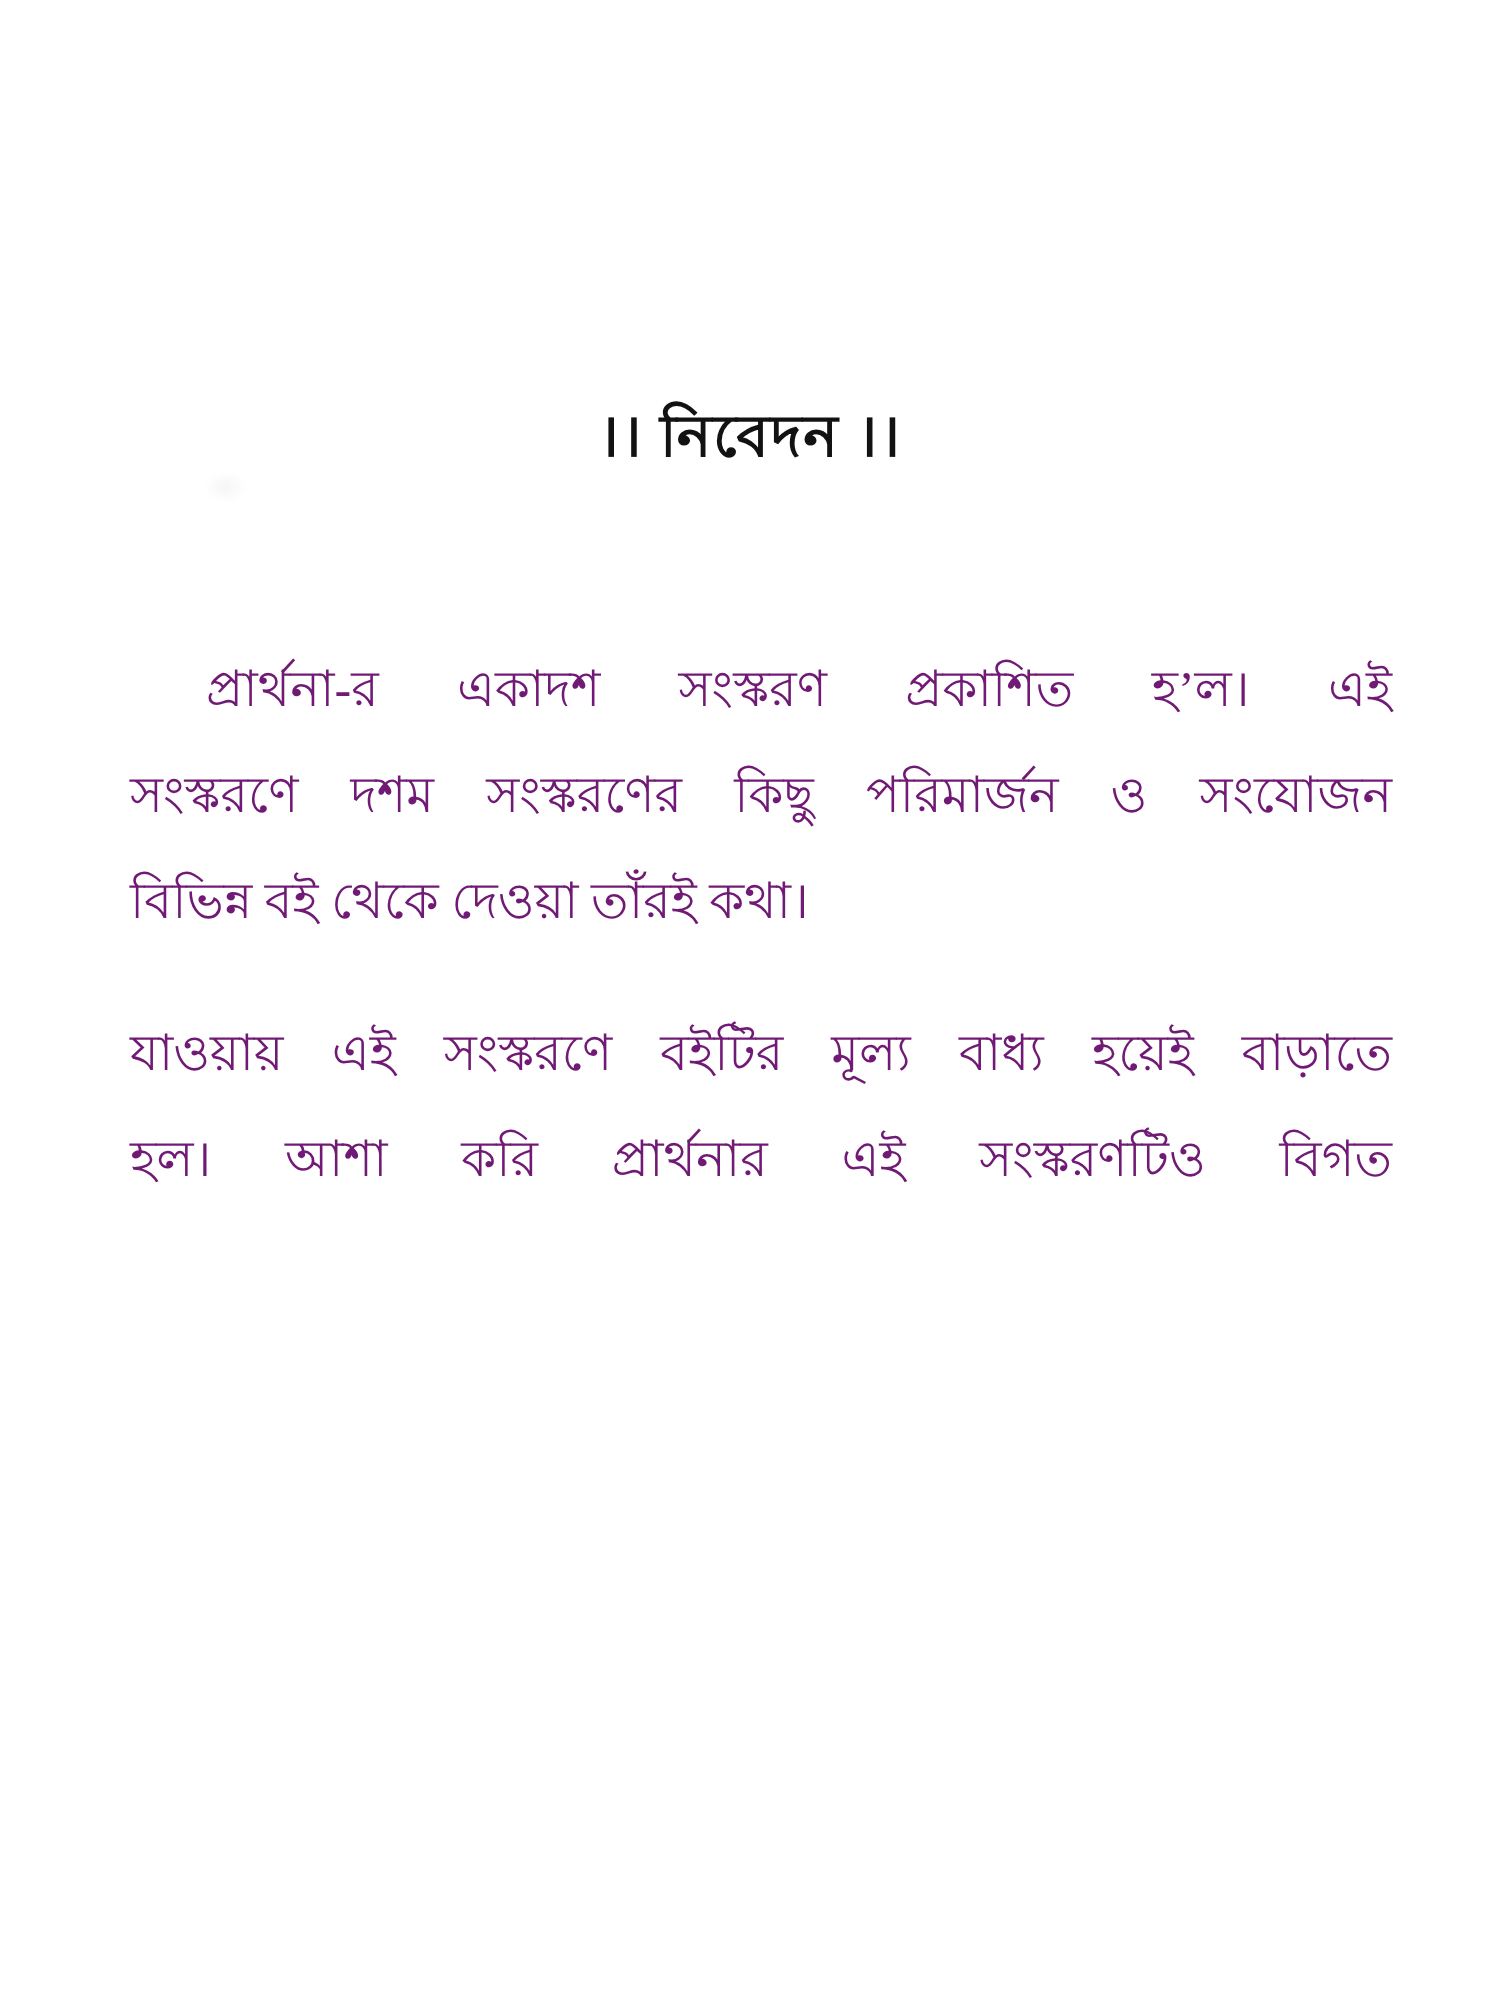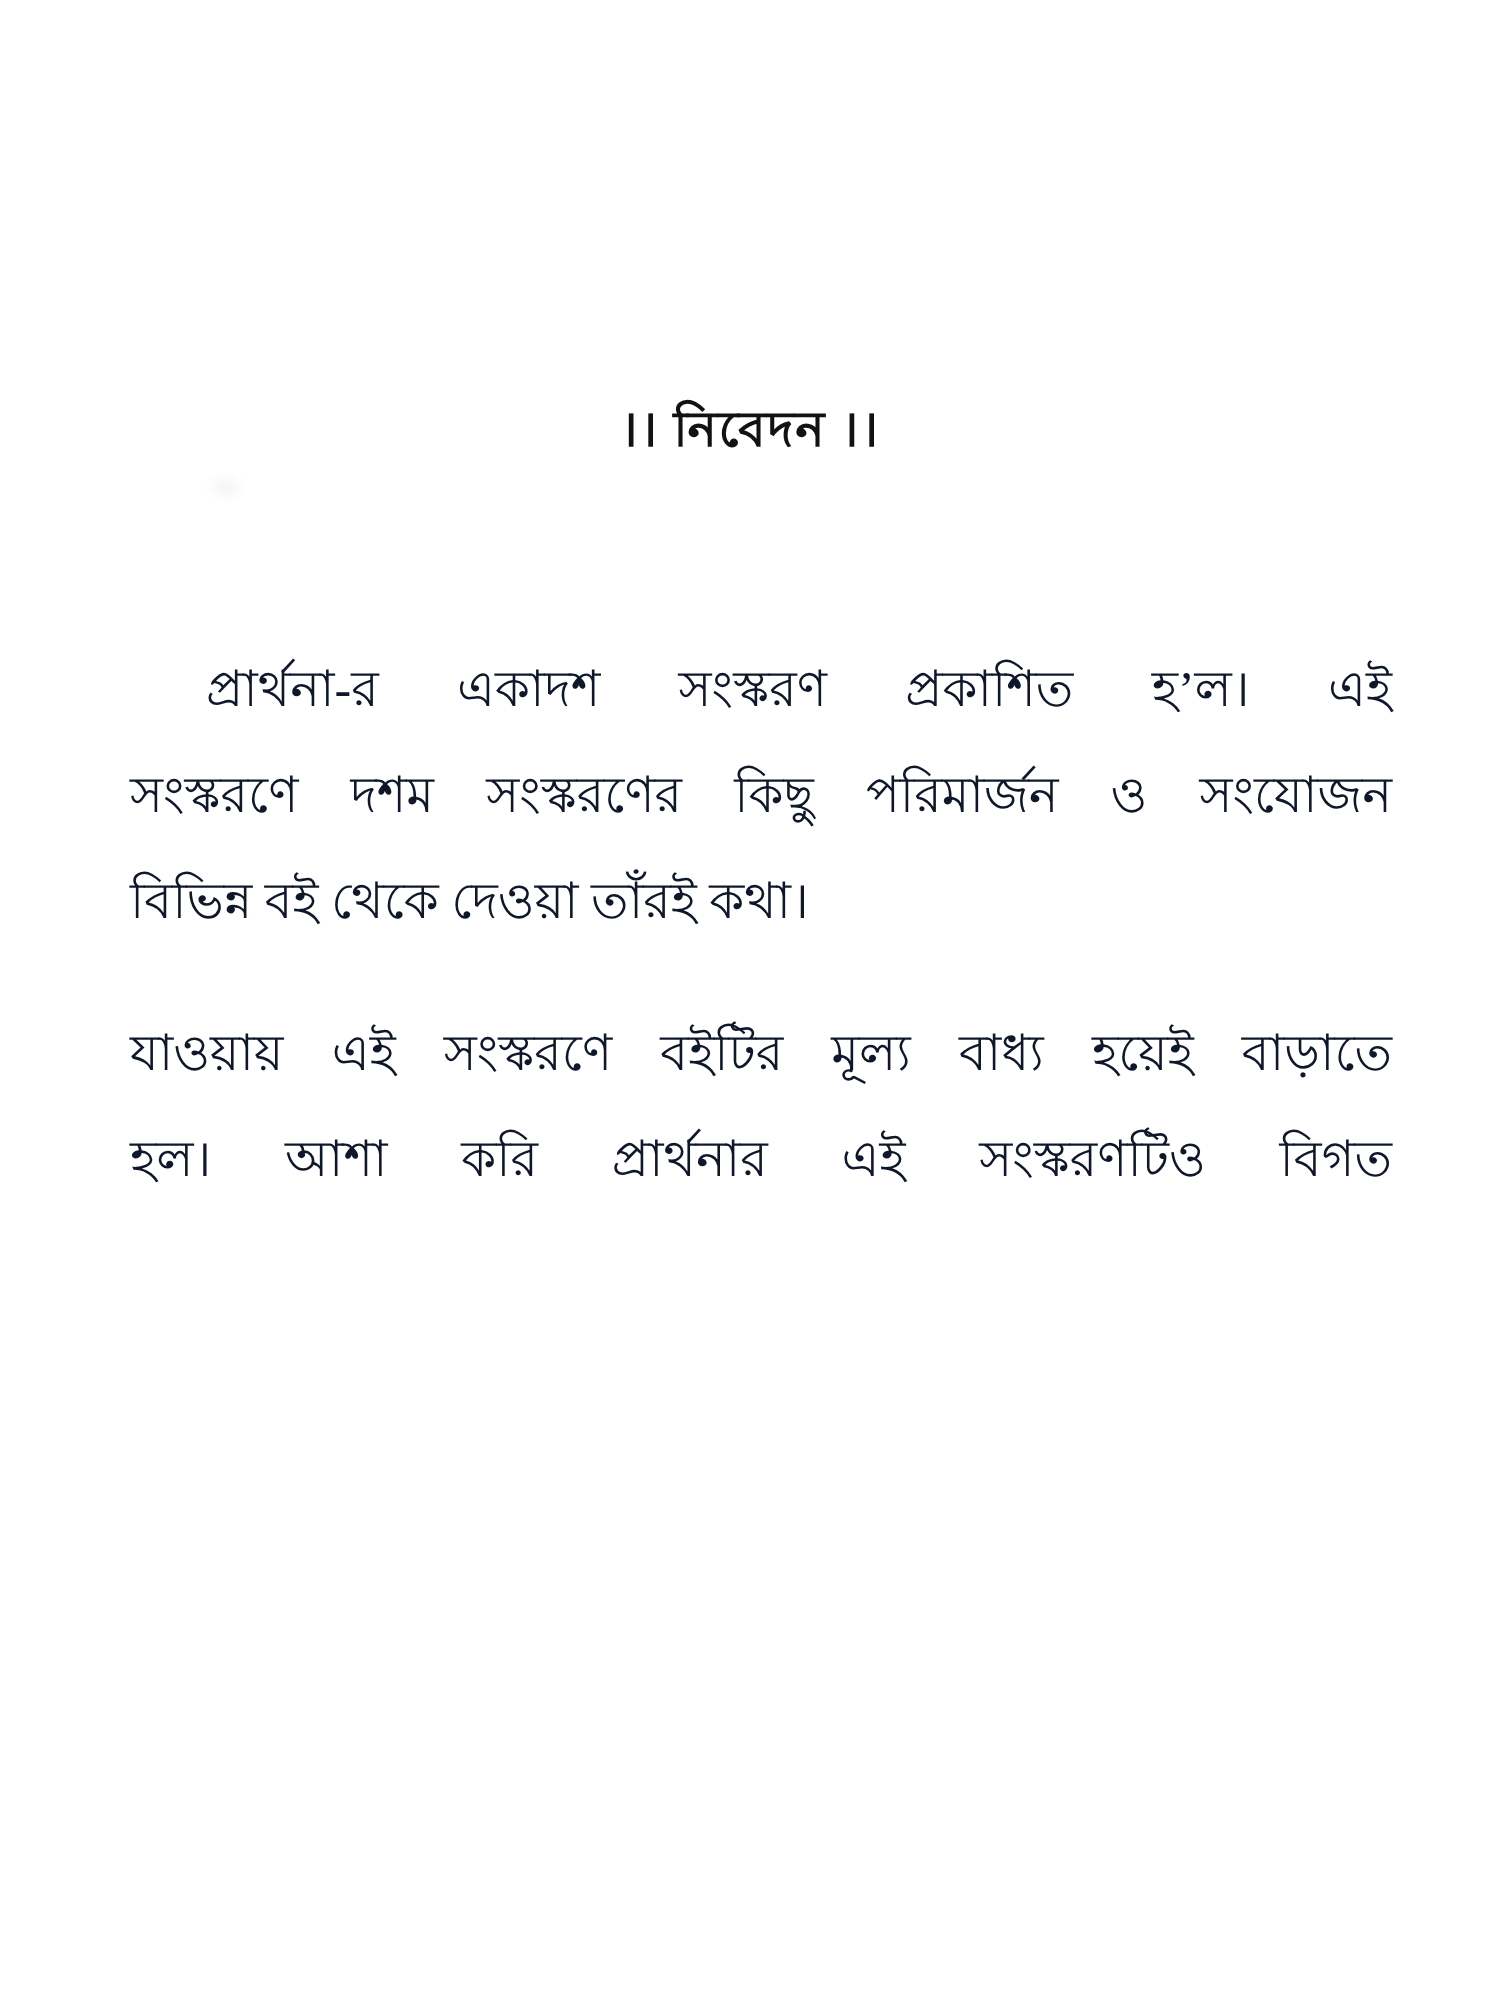--- a/index.html
+++ b/index.html
@@ -16,21 +16,21 @@
     overflow: hidden;
     font-family: "Liberation Serif", "DejaVu Serif", serif;
     color: #161616;
   }
   .page-title {
     position: absolute;
     top: 392px;
     left: 0;
     width: 100%;
     text-align: center;
-    font-size: 49px;
+    font-size: 58px;
     font-weight: 700;
     letter-spacing: 2px;
     color: #121212;
   }
   .body-text {
     position: absolute;
     top: 636px;
     left: 130px;
     width: 1262px;
   }
@@ -39,21 +39,21 @@
     padding: 0;
   }
   .paragraph + .paragraph {
     margin-top: 46px;
   }
   .line {
     font-size: 50px;
     line-height: 106px;
     text-align: justify;
     text-align-last: justify;
-    color: #0f172a;
+    color: #701a75;
   }
   .line.indent {
     padding-left: 76px;
   }
   .line.lastline {
     text-align: center;
     text-align-last: left;
   }
   .scan-smudge {
     position: absolute;

